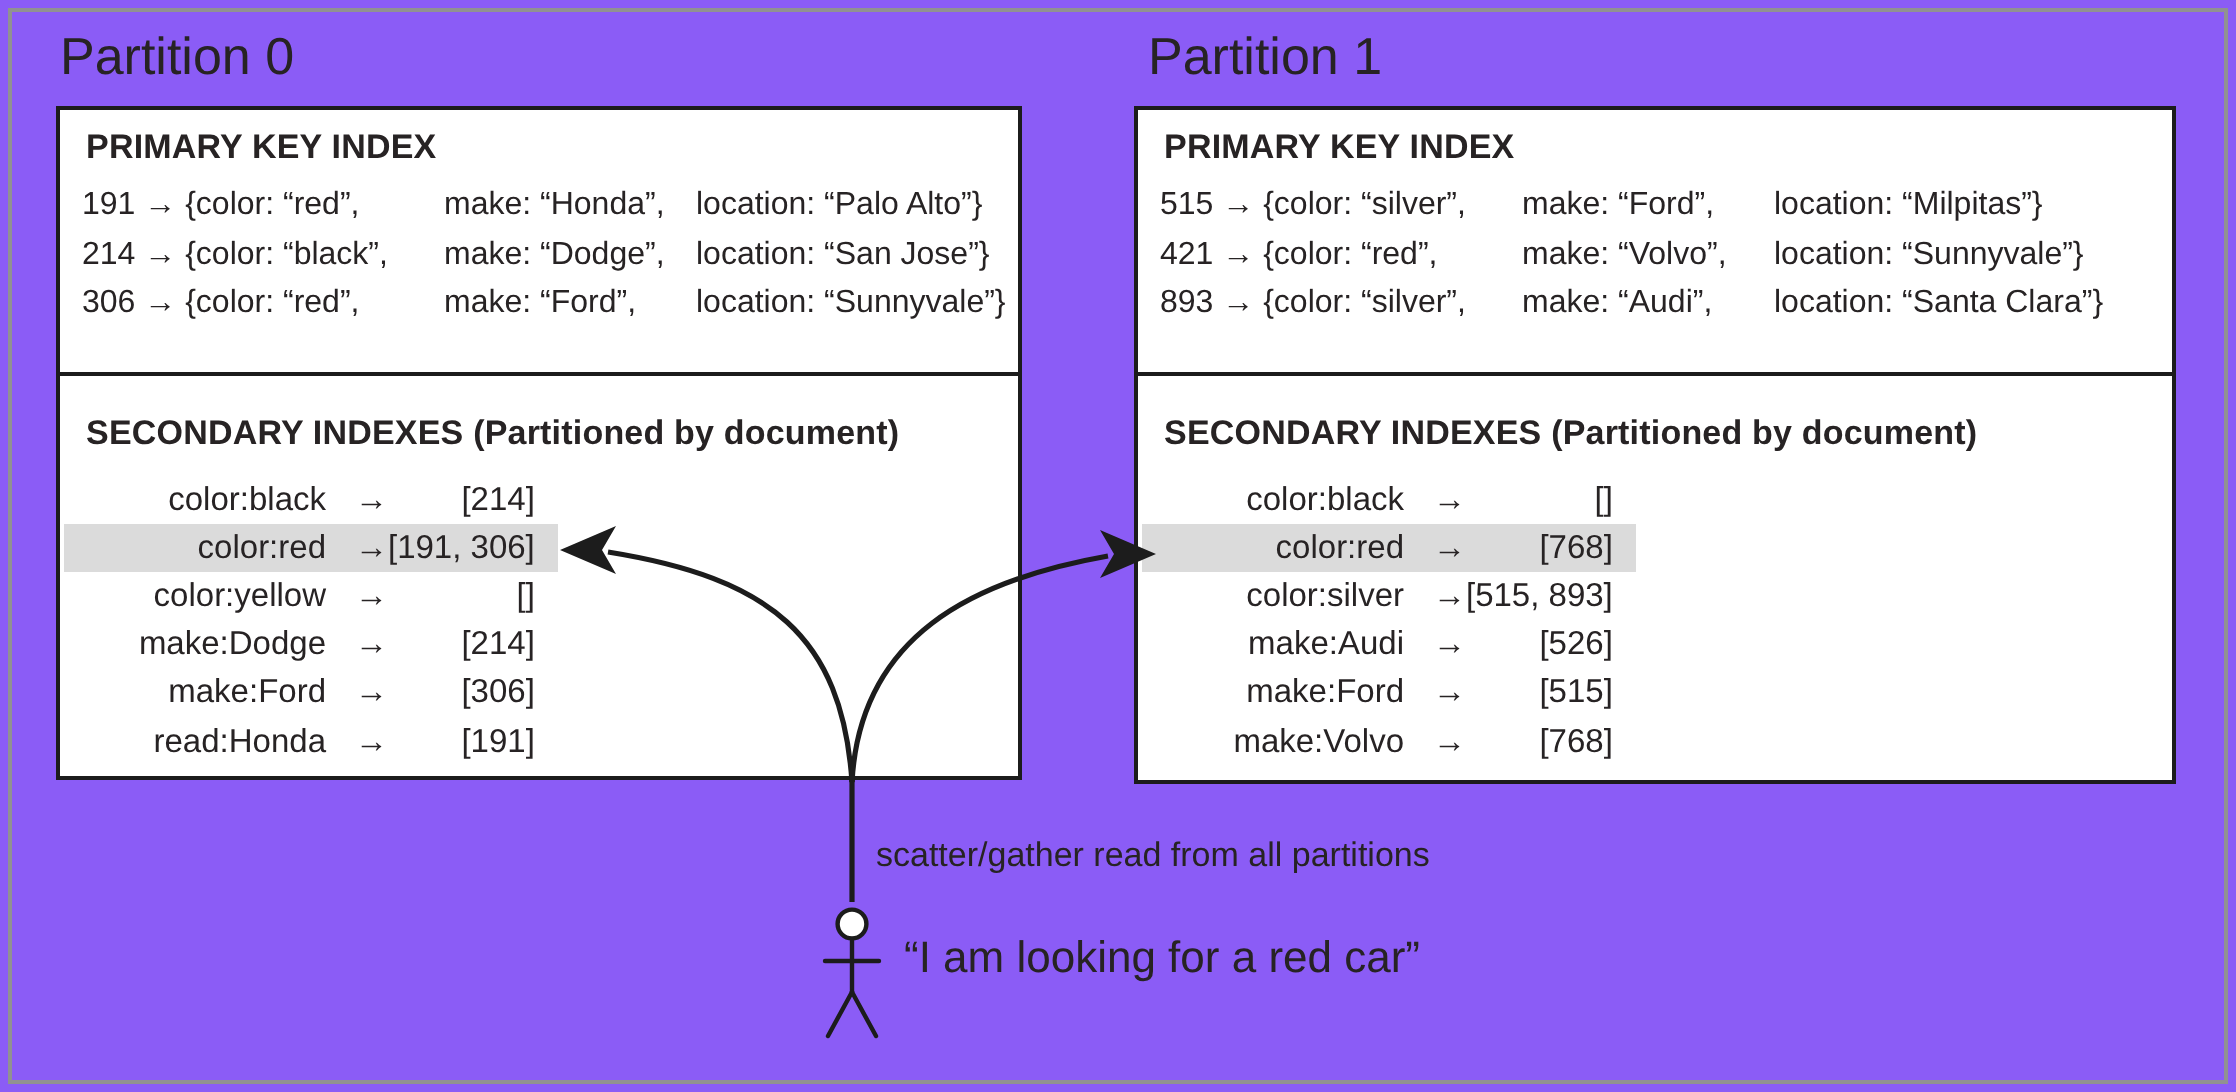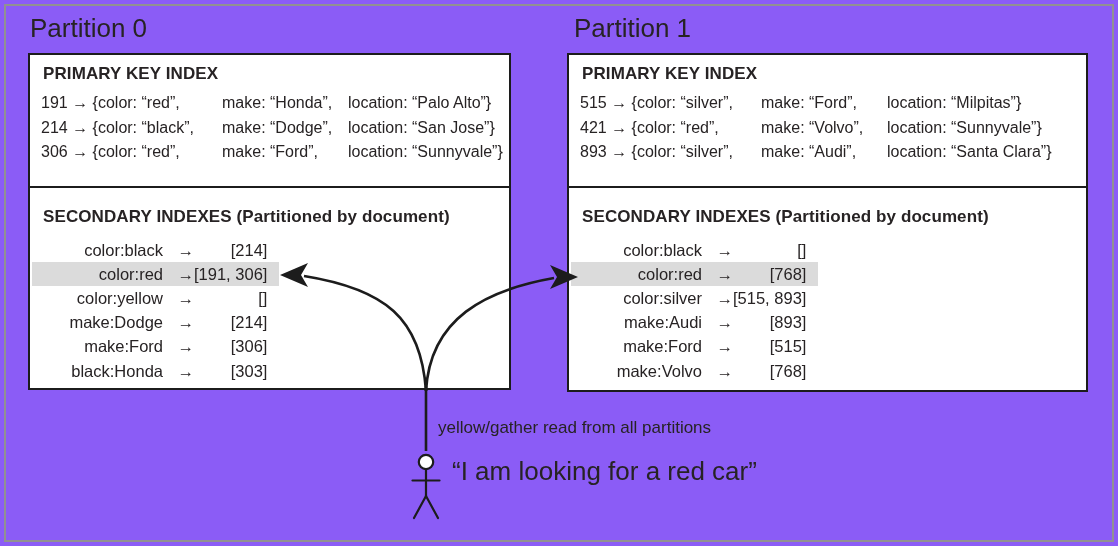--- a/index.html
+++ b/index.html
@@ -20,21 +20,21 @@
   .si-rows{position:absolute;top:183px;left:11px;}
   .si-row{position:relative;display:grid;grid-template-columns:122px 31px auto;height:24.2px;align-items:center;font-size:16.5px;white-space:nowrap;}
   .si-row>span{position:relative;z-index:1;text-align:right;}
   .si-row.hl::before{content:"";position:absolute;left:-9px;top:0px;width:247px;height:24px;background:var(--highlight,#dbdbdb);z-index:0;}
   #arrows{position:absolute;left:0;top:0;pointer-events:none;}
   #arrows .curve{fill:none;stroke:var(--line,#1c1c1c);stroke-width:2.6px;}
   #arrows .head{fill:var(--line,#1c1c1c);stroke:none;}
   #arrows .person-stroke{fill:none;stroke:var(--line,#1c1c1c);stroke-width:2.2px;stroke-linecap:round;}
   #arrows .person-head{fill:#fff;stroke:var(--line,#1c1c1c);stroke-width:2.2px;}
   .scatter-label{position:absolute;left:438px;top:418px;font-size:17px;white-space:nowrap;}
-  .quote-label{position:absolute;left:452px;top:456px;font-size:26px;white-space:nowrap;}
+  .quote-label{position:absolute;left:452px;top:466px;font-size:22px;white-space:nowrap;}
 </style>
 </head>
 <body>
 
 <div id="canvas">
   <div class="frame"></div>
 
   <div class="ptitle" style="left:30px;">Partition 0</div>
   <div class="pbox" style="left:28px;width:483px;height:337px;">
     <div class="sec-header pk-header">PRIMARY KEY INDEX</div>
@@ -77,23 +77,23 @@
         <span>make:Dodge</span>
           <span>→</span>
           <span>[214]</span>
       </div>
       <div class="si-row">
         <span>make:Ford</span>
           <span>→</span>
           <span>[306]</span>
       </div>
       <div class="si-row">
-        <span>black:Honda</span>
+        <span>read:Honda</span>
           <span>→</span>
-          <span>[303]</span>
+          <span>[191]</span>
       </div>
     </div>
   </div>
 
   <div class="ptitle" style="left:574px;">Partition 1</div>
   <div class="pbox" style="left:567px;width:521px;height:339px;">
     <div class="sec-header pk-header">PRIMARY KEY INDEX</div>
     <div class="pk-rows">
       <div class="pk-row">
         <span>515 → {color: “silver”,</span>
@@ -125,21 +125,21 @@
           <span>[768]</span>
       </div>
       <div class="si-row">
         <span>color:silver</span>
           <span>→</span>
           <span>[515, 893]</span>
       </div>
       <div class="si-row">
         <span>make:Audi</span>
           <span>→</span>
-          <span>[893]</span>
+          <span>[526]</span>
       </div>
       <div class="si-row">
         <span>make:Ford</span>
           <span>→</span>
           <span>[515]</span>
       </div>
       <div class="si-row">
         <span>make:Volvo</span>
           <span>→</span>
           <span>[768]</span>
@@ -155,15 +155,15 @@
     <polygon class="head" points="578,277 550,265 557,277 550,289"></polygon>
     <g>
       <circle class="person-head" cx="426" cy="462" r="7.2"></circle>
       <line class="person-stroke" x1="426" y1="469.5" x2="426" y2="496"></line>
       <line class="person-stroke" x1="412.5" y1="480.5" x2="439.5" y2="480.5"></line>
       <line class="person-stroke" x1="426" y1="496" x2="414" y2="518"></line>
       <line class="person-stroke" x1="426" y1="496" x2="438" y2="518"></line>
     </g>
   </svg>
 
-  <div class="scatter-label">yellow/gather read from all partitions</div>
+  <div class="scatter-label">scatter/gather read from all partitions</div>
   <div class="quote-label">“I am looking for a red car”</div>
 </div>
 
 </body></html>

